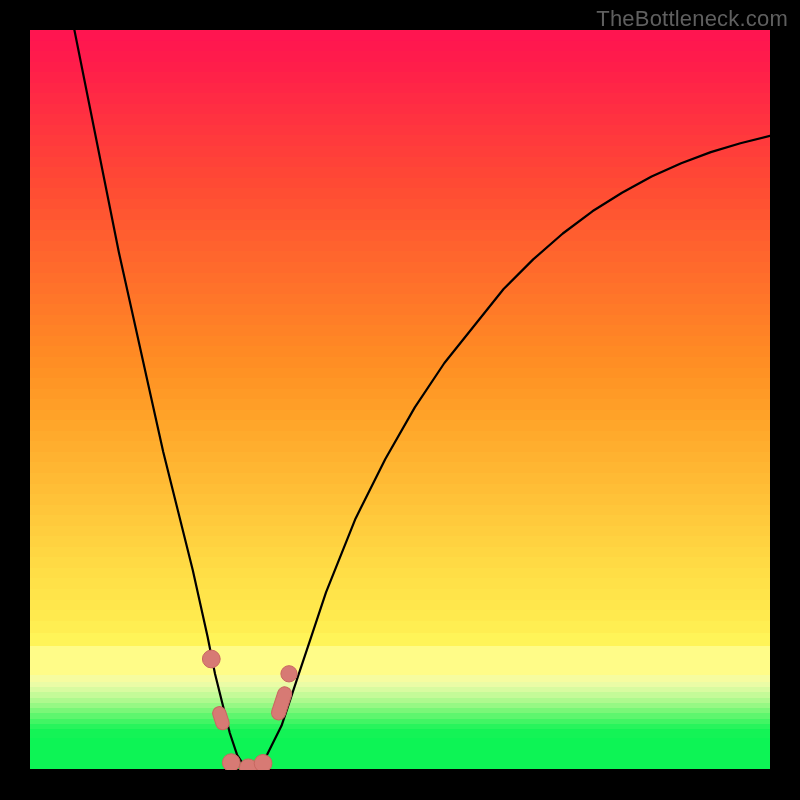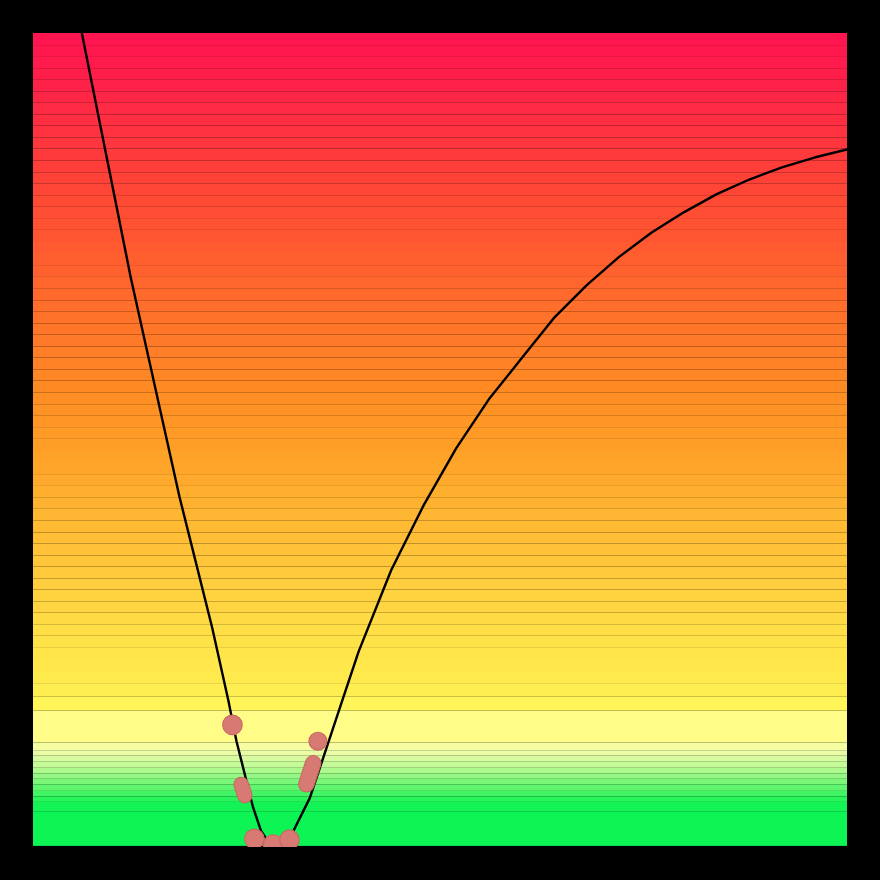--- a/index.html
+++ b/index.html
@@ -51,20 +51,21 @@
   .marker {
     fill: #d77a74;
     stroke: #c96861;
     stroke-width: 1;
   }
 </style>
 </head>
 <body>
 
 <div class="frame">
+  <div class="watermark">TheBottleneck.com</div>
   <div class="plot">
     <div class="gradient-stack" id="gradient-stack">
         <div class="row" style="height: 10.5563px; background: rgb(255, 21, 80);"></div>
         <div class="row" style="height: 10.5563px; background: rgb(255, 24, 78);"></div>
         <div class="row" style="height: 10.5563px; background: rgb(255, 27, 76);"></div>
         <div class="row" style="height: 10.5563px; background: rgb(255, 30, 74);"></div>
         <div class="row" style="height: 10.5563px; background: rgb(255, 34, 72);"></div>
         <div class="row" style="height: 10.5563px; background: rgb(255, 38, 70);"></div>
         <div class="row" style="height: 10.5563px; background: rgb(255, 42, 68);"></div>
         <div class="row" style="height: 10.5563px; background: rgb(255, 46, 66);"></div>

